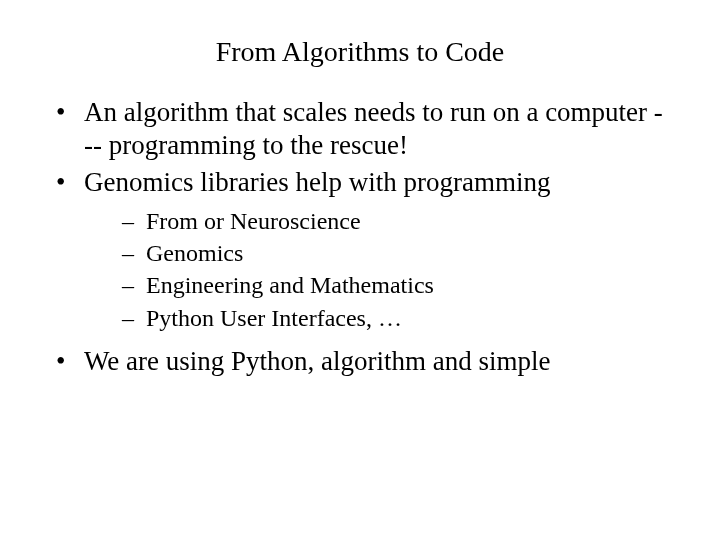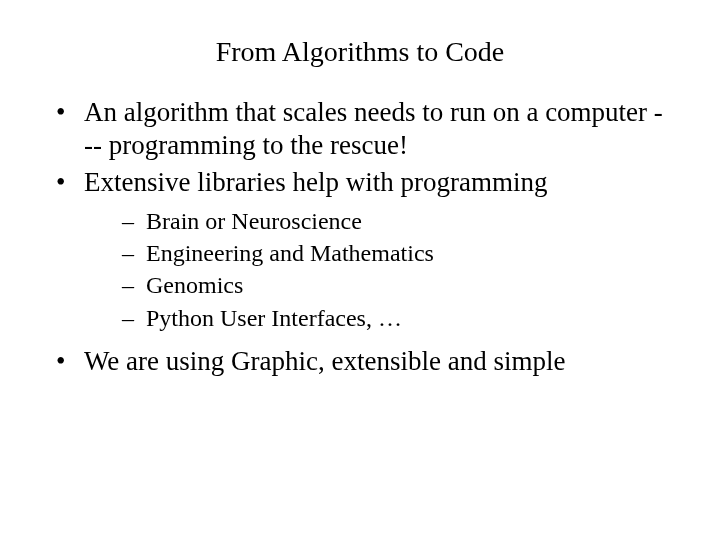--- a/index.html
+++ b/index.html
@@ -74,35 +74,35 @@
 <div class="slide">
 
   <div class="title">From Algorithms to Code</div>
 
   <div class="body">
     <ul class="level1">
       <li>
         <span>An algorithm that scales needs to run on a computer --- programming to the rescue!</span>
       </li>
       <li>
-        <span>Extensive libraries help with programming</span>
+        <span>Genomics libraries help with programming</span>
         <ul class="level2">
           <li>
-            <span>Brain or Neuroscience</span>
+            <span>From or Neuroscience</span>
+          </li>
+          <li>
+            <span>Genomics</span>
           </li>
           <li>
             <span>Engineering and Mathematics</span>
-          </li>
-          <li>
-            <span>Genomics</span>
           </li>
           <li>
             <span>Python User Interfaces, …</span>
           </li>
         </ul>
       </li>
       <li class="spacer-before-last">
-        <span>We are using Graphic, extensible and simple</span>
+        <span>We are using Python, algorithm and simple</span>
       </li>
     </ul>
   </div>
 
 </div>
 
 </body></html>

